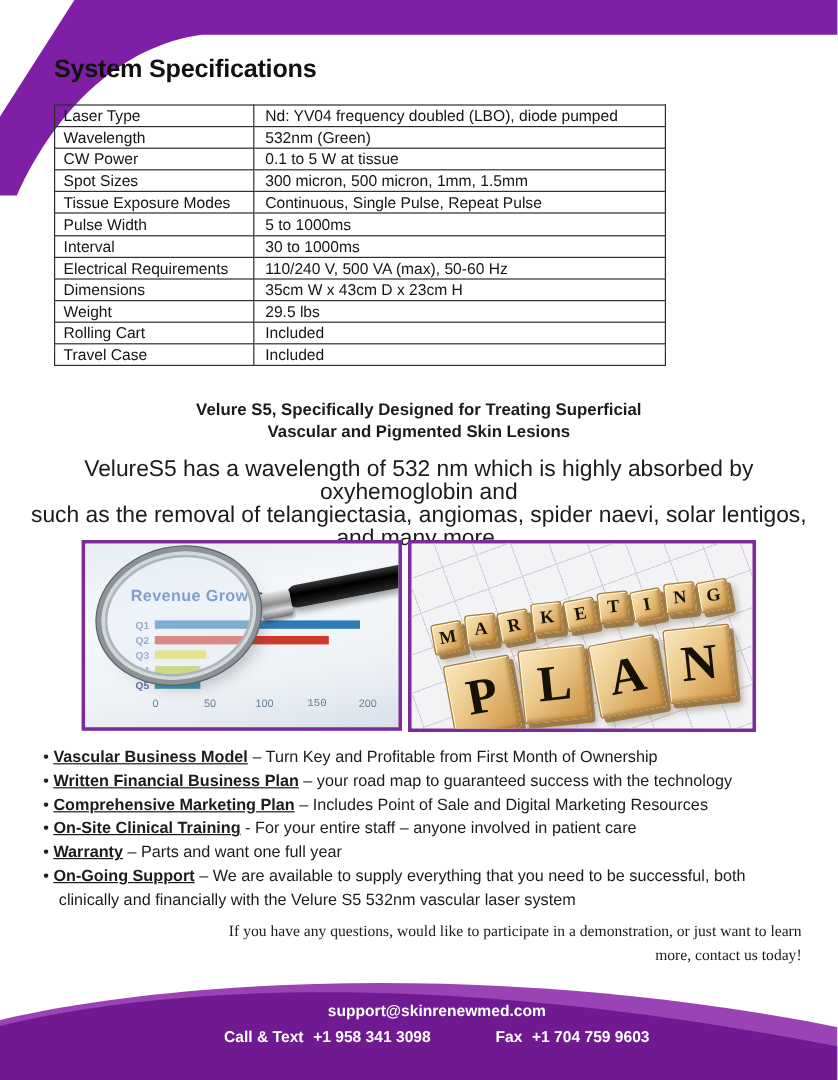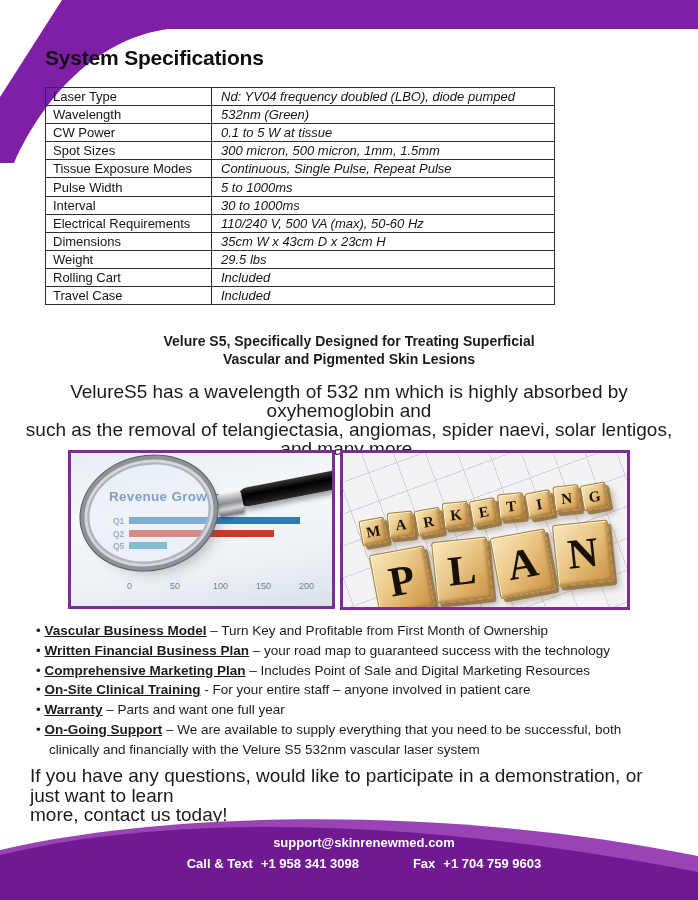--- a/index.html
+++ b/index.html
@@ -9,21 +9,21 @@
   *{box-sizing:border-box; margin:0; padding:0;}
   html,body{width:698px; height:900px; overflow:hidden;}
   body{position:relative; background:#fff; font-family:"Liberation Sans", sans-serif; color:var(--ink);}
   svg.band{position:absolute; left:0; display:block;}
   #header-band{top:0;}
   #footer-band{top:810px;}
   .page-title{position:absolute; left:45px; top:46px; font-size:21px; font-weight:bold; letter-spacing:-0.2px; color:#101010;}
   
   .spec-table{position:absolute; left:45px; top:87px; width:510px; border-collapse:collapse;}
   .spec-table td{border:1px solid #2e2e2e; height:18.1px; font-size:13px; padding:0 4px 0 7px; white-space:nowrap; color:#151515;}
-  .spec-table td.val{padding-left:9px;font-style:italic;}
+  .spec-table td.val{padding-left:9px;}
   .spec-table col.c1{width:166px;}
   
   .subheading{position:absolute; left:0; top:333px; width:698px; text-align:center; font-size:14px; font-weight:bold; line-height:17.5px;}
   .intro{position:absolute; left:24px; top:382px; width:650px; font-size:19px; line-height:19px; text-align:center;}
   
   .photo{position:absolute; top:450px; border:3px solid var(--img-border); overflow:hidden; background:#eef1f4;}
   #photo-left{left:68px; width:267px; height:159px;}
   #photo-right{left:340px; width:290px; height:160px;}
   
   .chart-bg{position:absolute; inset:0; background:linear-gradient(170deg,#e6edf3 0%,#f6f8fa 35%,#eef2f6 70%,#d8e1e9 100%);}
@@ -57,21 +57,21 @@
     box-shadow:inset 1px 1px 0 rgba(255,250,230,.9), inset -2px -2px 3px rgba(140,95,35,.55), 3px 4px 0 rgba(146,105,48,.8), 5px 7px 6px rgba(90,70,40,.35);}
   .tile.small{width:26px; height:26px; font-size:15px;}
   .tile.big{width:56px; height:62px; font-size:42px;}
   .tile:nth-child(odd){transform:rotate(-2.5deg);}
   .tile:nth-child(even){transform:rotate(2deg) translateY(-2px);}
   
   .bullets{position:absolute; left:36px; top:621px; width:636px; list-style:none;}
   .bullets li{font-size:13.5px; line-height:19.8px; padding-left:13px; text-indent:-13px;}
   .bullets .lead{font-weight:bold;text-decoration:underline;}
   
-  .closing{position:absolute; left:30px; top:766px; width:638px; text-align:left; font-size:19px; line-height:19.5px;}
+  .closing{position:absolute; left:30px; top:766px; width:638px; text-align:right; font-size:13px; line-height:19.5px;font-family:Liberation Serif, serif;}
   .footer-text{position:absolute; left:15px; top:832px; width:698px; text-align:center; color:#fff; font-weight:bold; font-size:13px; line-height:21px;}
   .footer-contacts span{margin:0 4px;}
   .footer-contacts .gap{display:inline-block; width:38px;}
 </style>
 </head>
 <body>
 
 <svg id="header-band" class="band" width="698" height="170" viewBox="0 0 698 170">
   <path d="M62,0 L698,0 L698,29 L168,29 C103,38 48,88 14,163 L0,163 L0,97 Z" fill="var(--purple)"></path>
 </svg>
@@ -151,29 +151,37 @@
   <div class="chart-rows" id="chart-rows">
       <div class="chart-row">
         <span class="cat">Q1</span>
         <div class="bar" style="width: 171px; background: rgb(46, 123, 181);"></div>
       </div>
       <div class="chart-row">
         <span class="cat">Q2</span>
         <div class="bar" style="width: 145px; background: rgb(207, 58, 40);"></div>
       </div>
       <div class="chart-row">
+        <span class="cat">Q3</span>
+        <div class="bar" style="width: 43px; background: rgb(227, 220, 53);"></div>
+      </div>
+      <div class="chart-row">
+        <span class="cat">Q4</span>
+        <div class="bar" style="width: 38px; background: rgb(181, 204, 46);"></div>
+      </div>
+      <div class="chart-row">
         <span class="cat">Q5</span>
         <div class="bar" style="width: 38px; background: rgb(55, 149, 173);"></div>
       </div>
     </div>
   <div class="chart-ticks" id="chart-ticks">
       <span style="left: 56px;">0</span>
       <span style="left: 99px;">50</span>
       <span style="left: 142px;">100</span>
-      <span style="left: 185px;">150</span>
+      <span style="left: 185px; font-family: Liberation Mono, monospace;">150</span>
       <span style="left: 228px;">200</span>
     </div>
   <div class="lens-handle"></div>
   <div class="lens-ferrule"></div>
   <div class="lens-glass"></div>
 </div>
 
 <div id="photo-right" class="photo">
   <div class="blocks-bg"></div>
   <div class="tiles" id="tiles-top">

